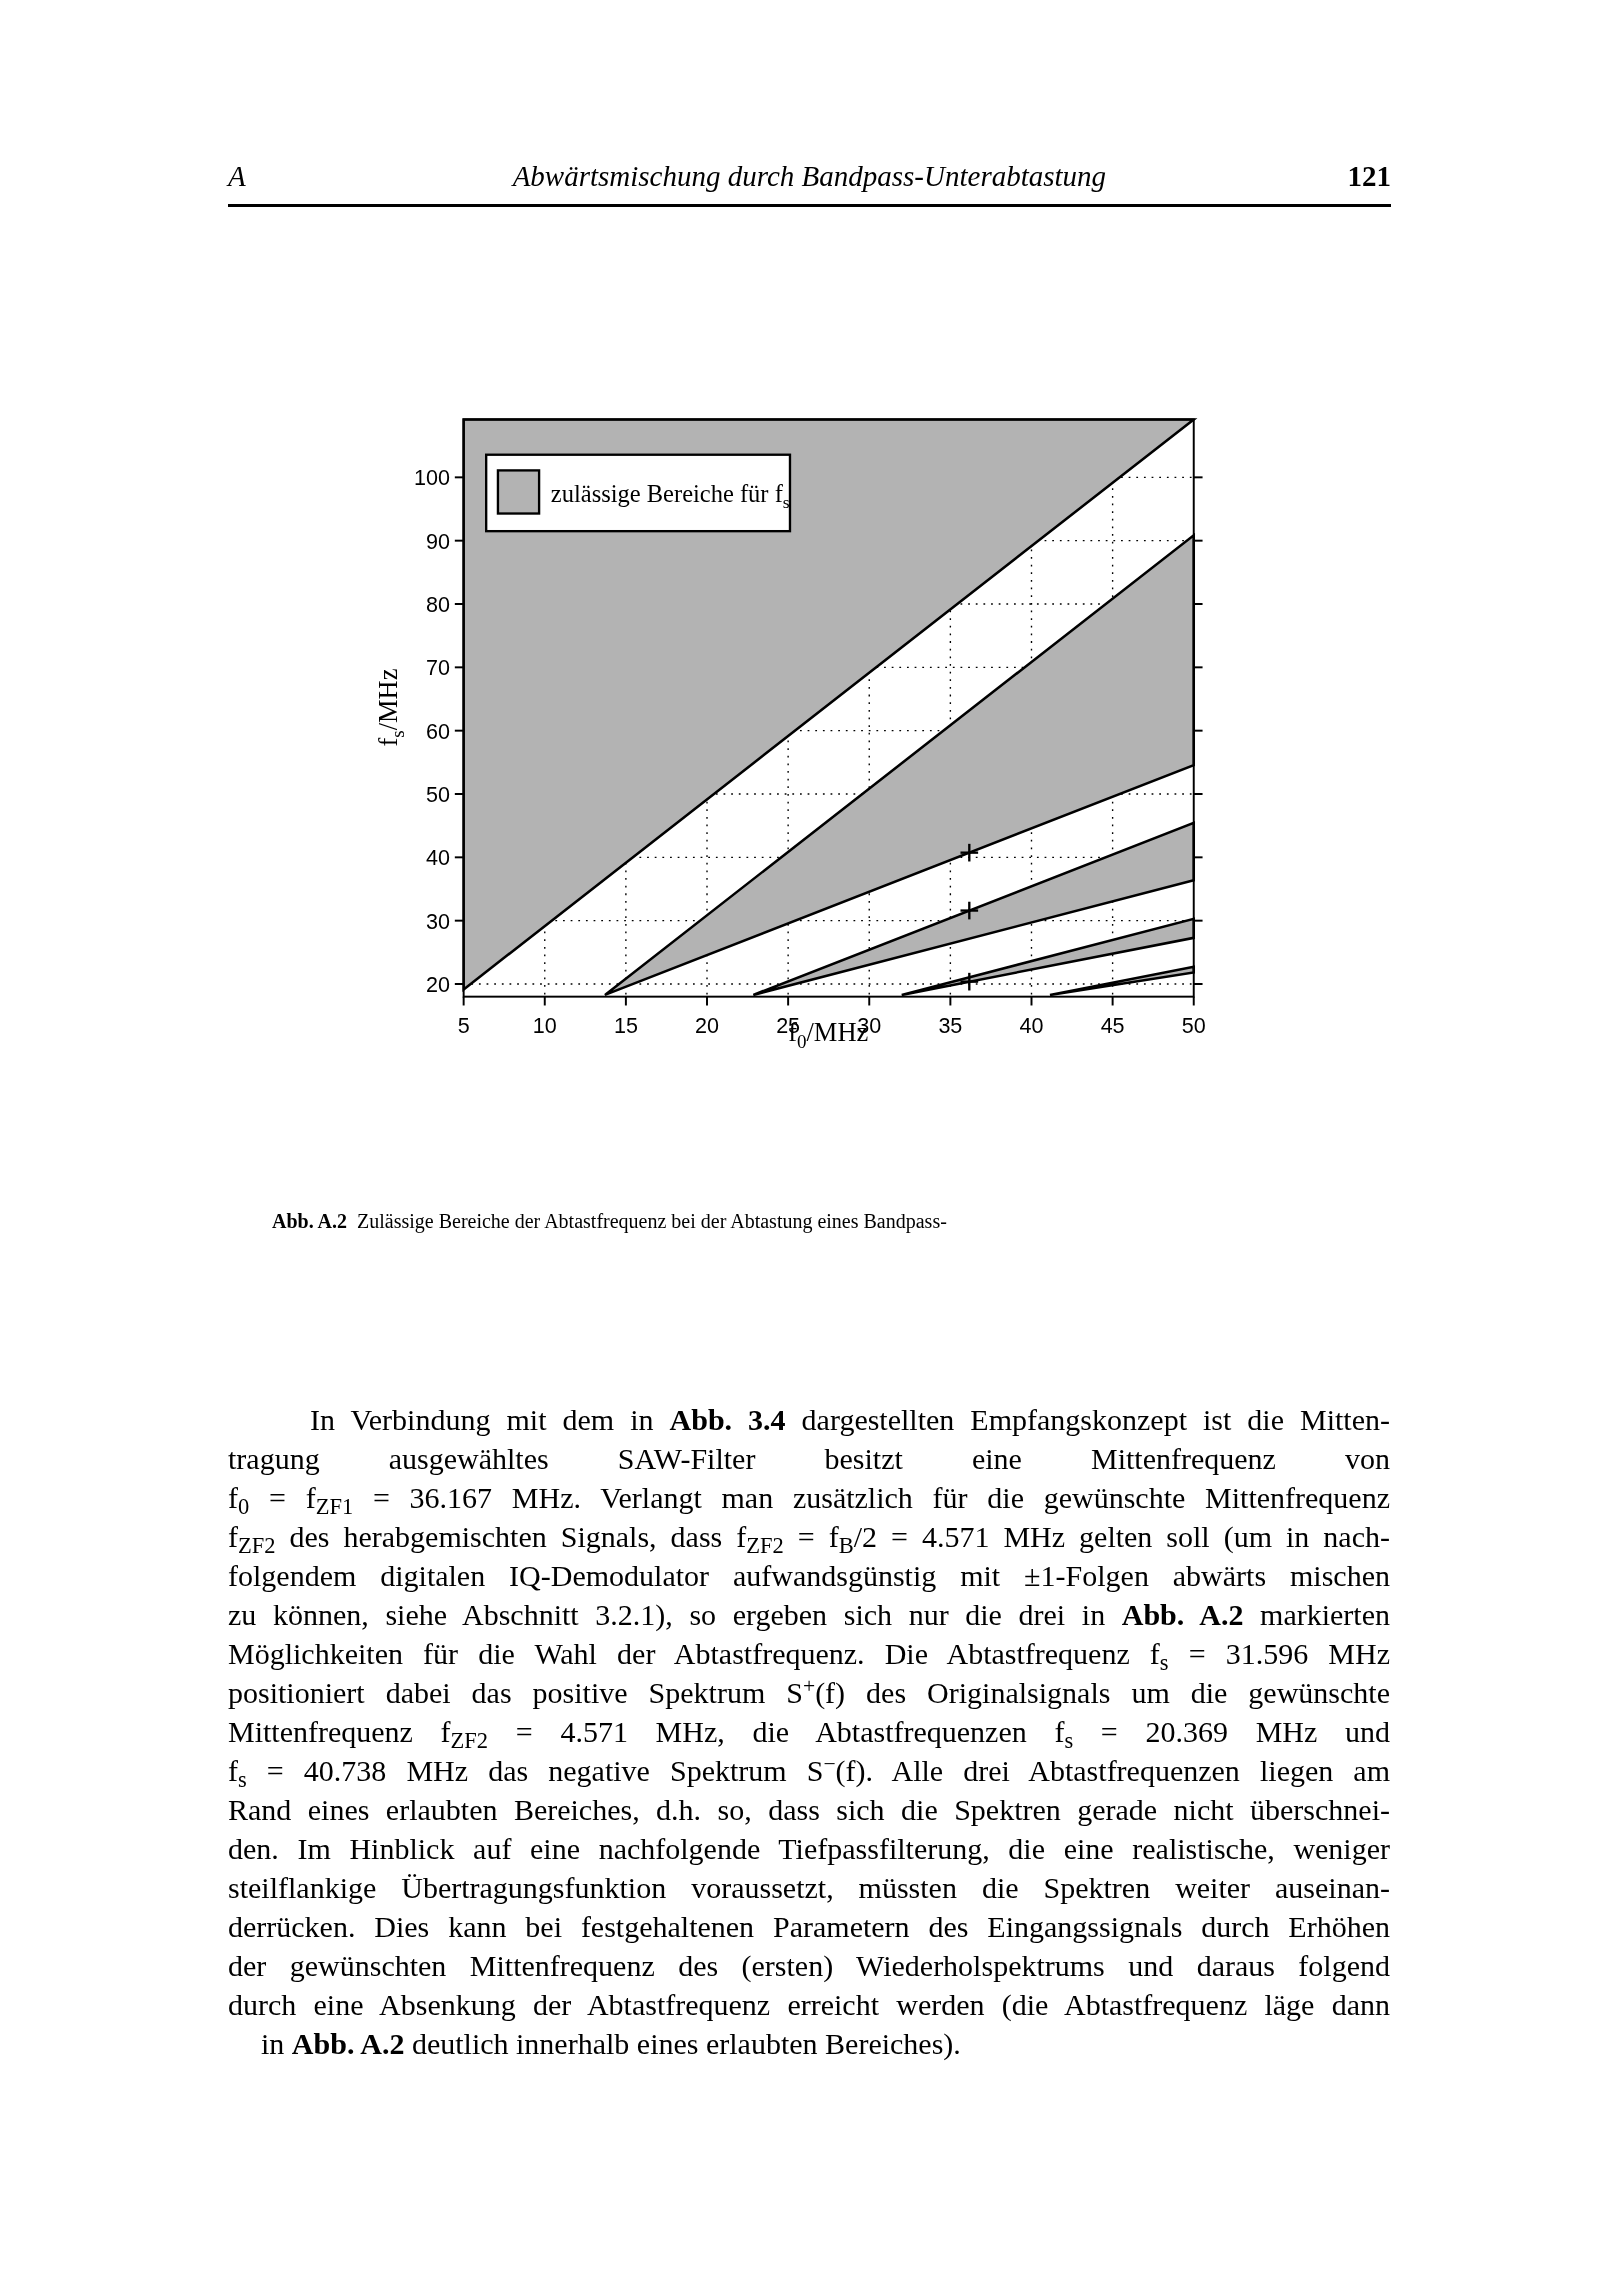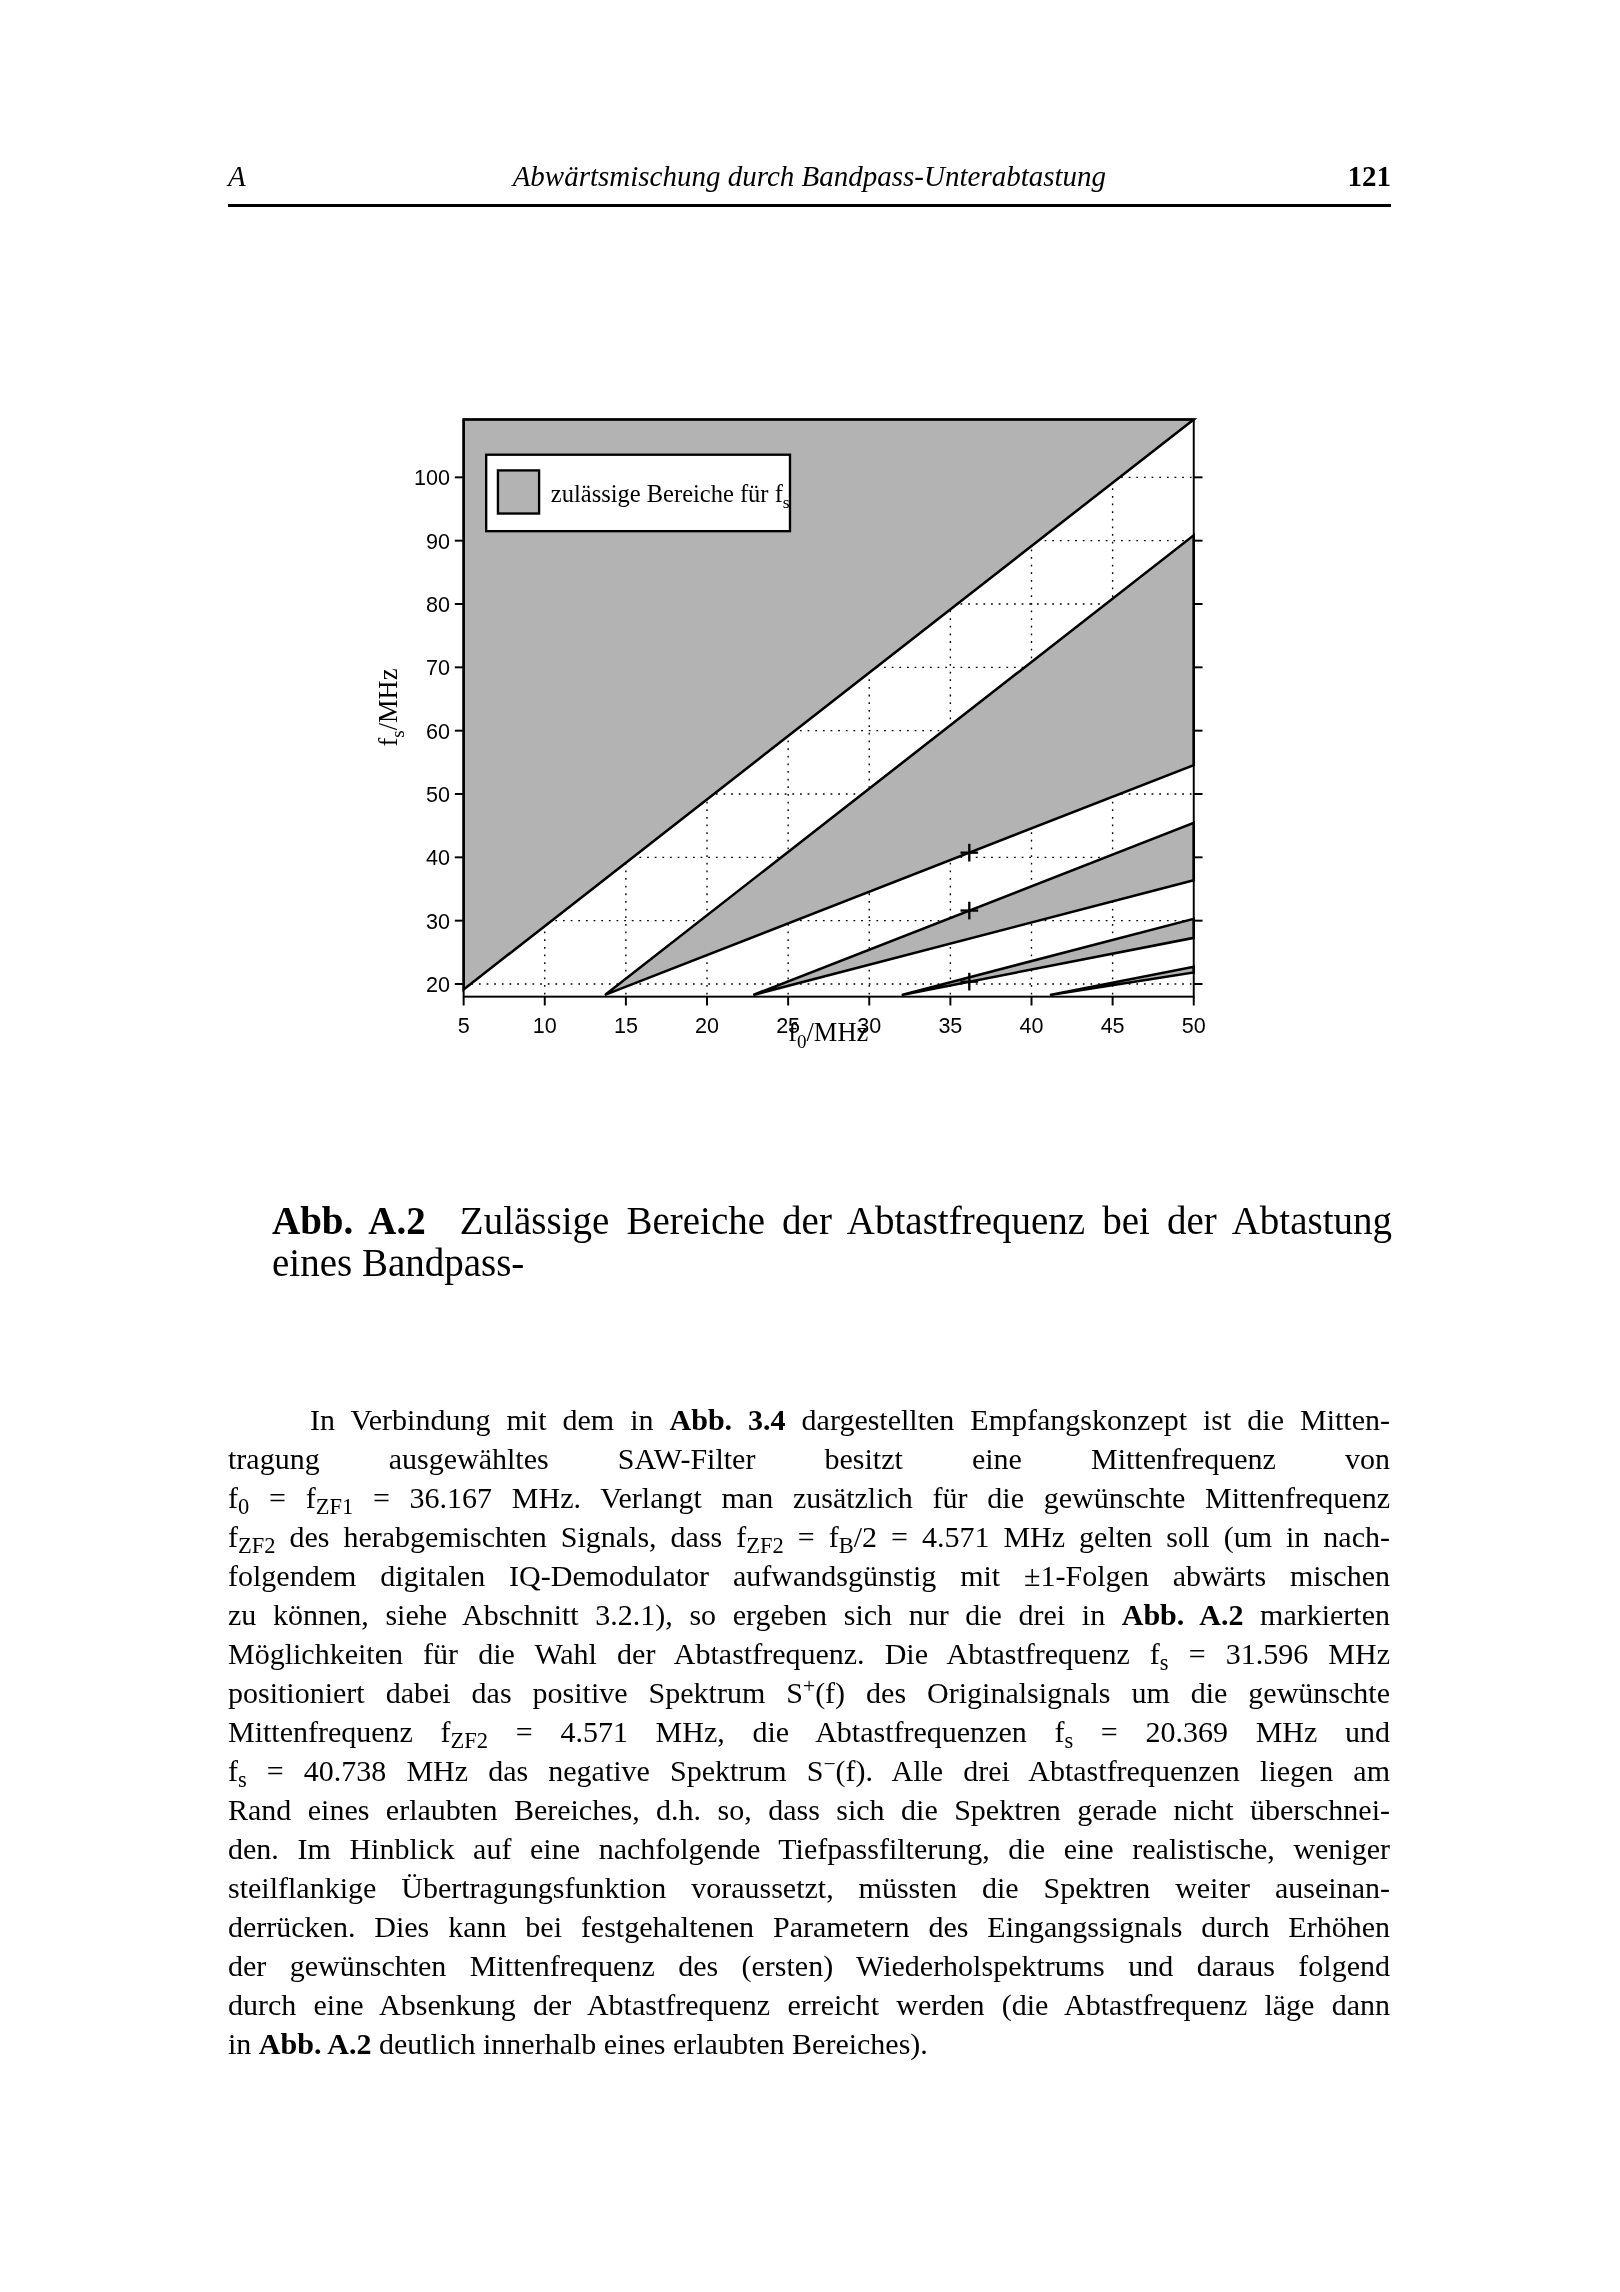--- a/index.html
+++ b/index.html
@@ -20,28 +20,28 @@
   .legendtext{font-family:"Liberation Serif", serif;font-size:25px;}
   .subt{font-size:0.72em;}
   .frame{fill:none;stroke:#000;stroke-width:2;}
   .grid{stroke:#000;stroke-width:1.4;stroke-dasharray:1.8 6;}
   .region{stroke:#000;stroke-width:2.6;stroke-linejoin:miter;}
   .tick{stroke:#000;stroke-width:2;}
   .marker{stroke:#000;stroke-width:2.4;}
   .legend-box{fill:#fff;stroke:#000;stroke-width:2.4;}
   .legend-swatch{stroke:#000;stroke-width:2.4;}
   
-  .caption{position:absolute;left:272px;top:1200px;width:1120px;font-size:39px;line-height:42px;}
+  .caption{position:absolute;left:272px;top:1200px;width:1120px;font-size:20px;line-height:42px;}
   .cap-line{text-align:justify;text-align-last:justify;}
   .cap-line:last-child{text-align-last:left;}
   
   .bodytext{position:absolute;left:228px;top:1400px;width:1162px;font-size:30px;line-height:39px;}
   .body-line{text-align:justify;text-align-last:justify;}
   .body-line:first-child{text-indent:82px;}
-  .body-line:last-child{text-align-last:left;}
+  .body-line:last-child{text-align-last:left;margin-left:33px;}
   sub{font-size:0.75em;vertical-align:-0.25em;line-height:0;}
   sup{font-size:0.72em;vertical-align:0.45em;line-height:0;}
   b{font-weight:bold;}
 </style>
 </head>
 <body>
 
 <div class="page">
 
   <div class="runhead">

